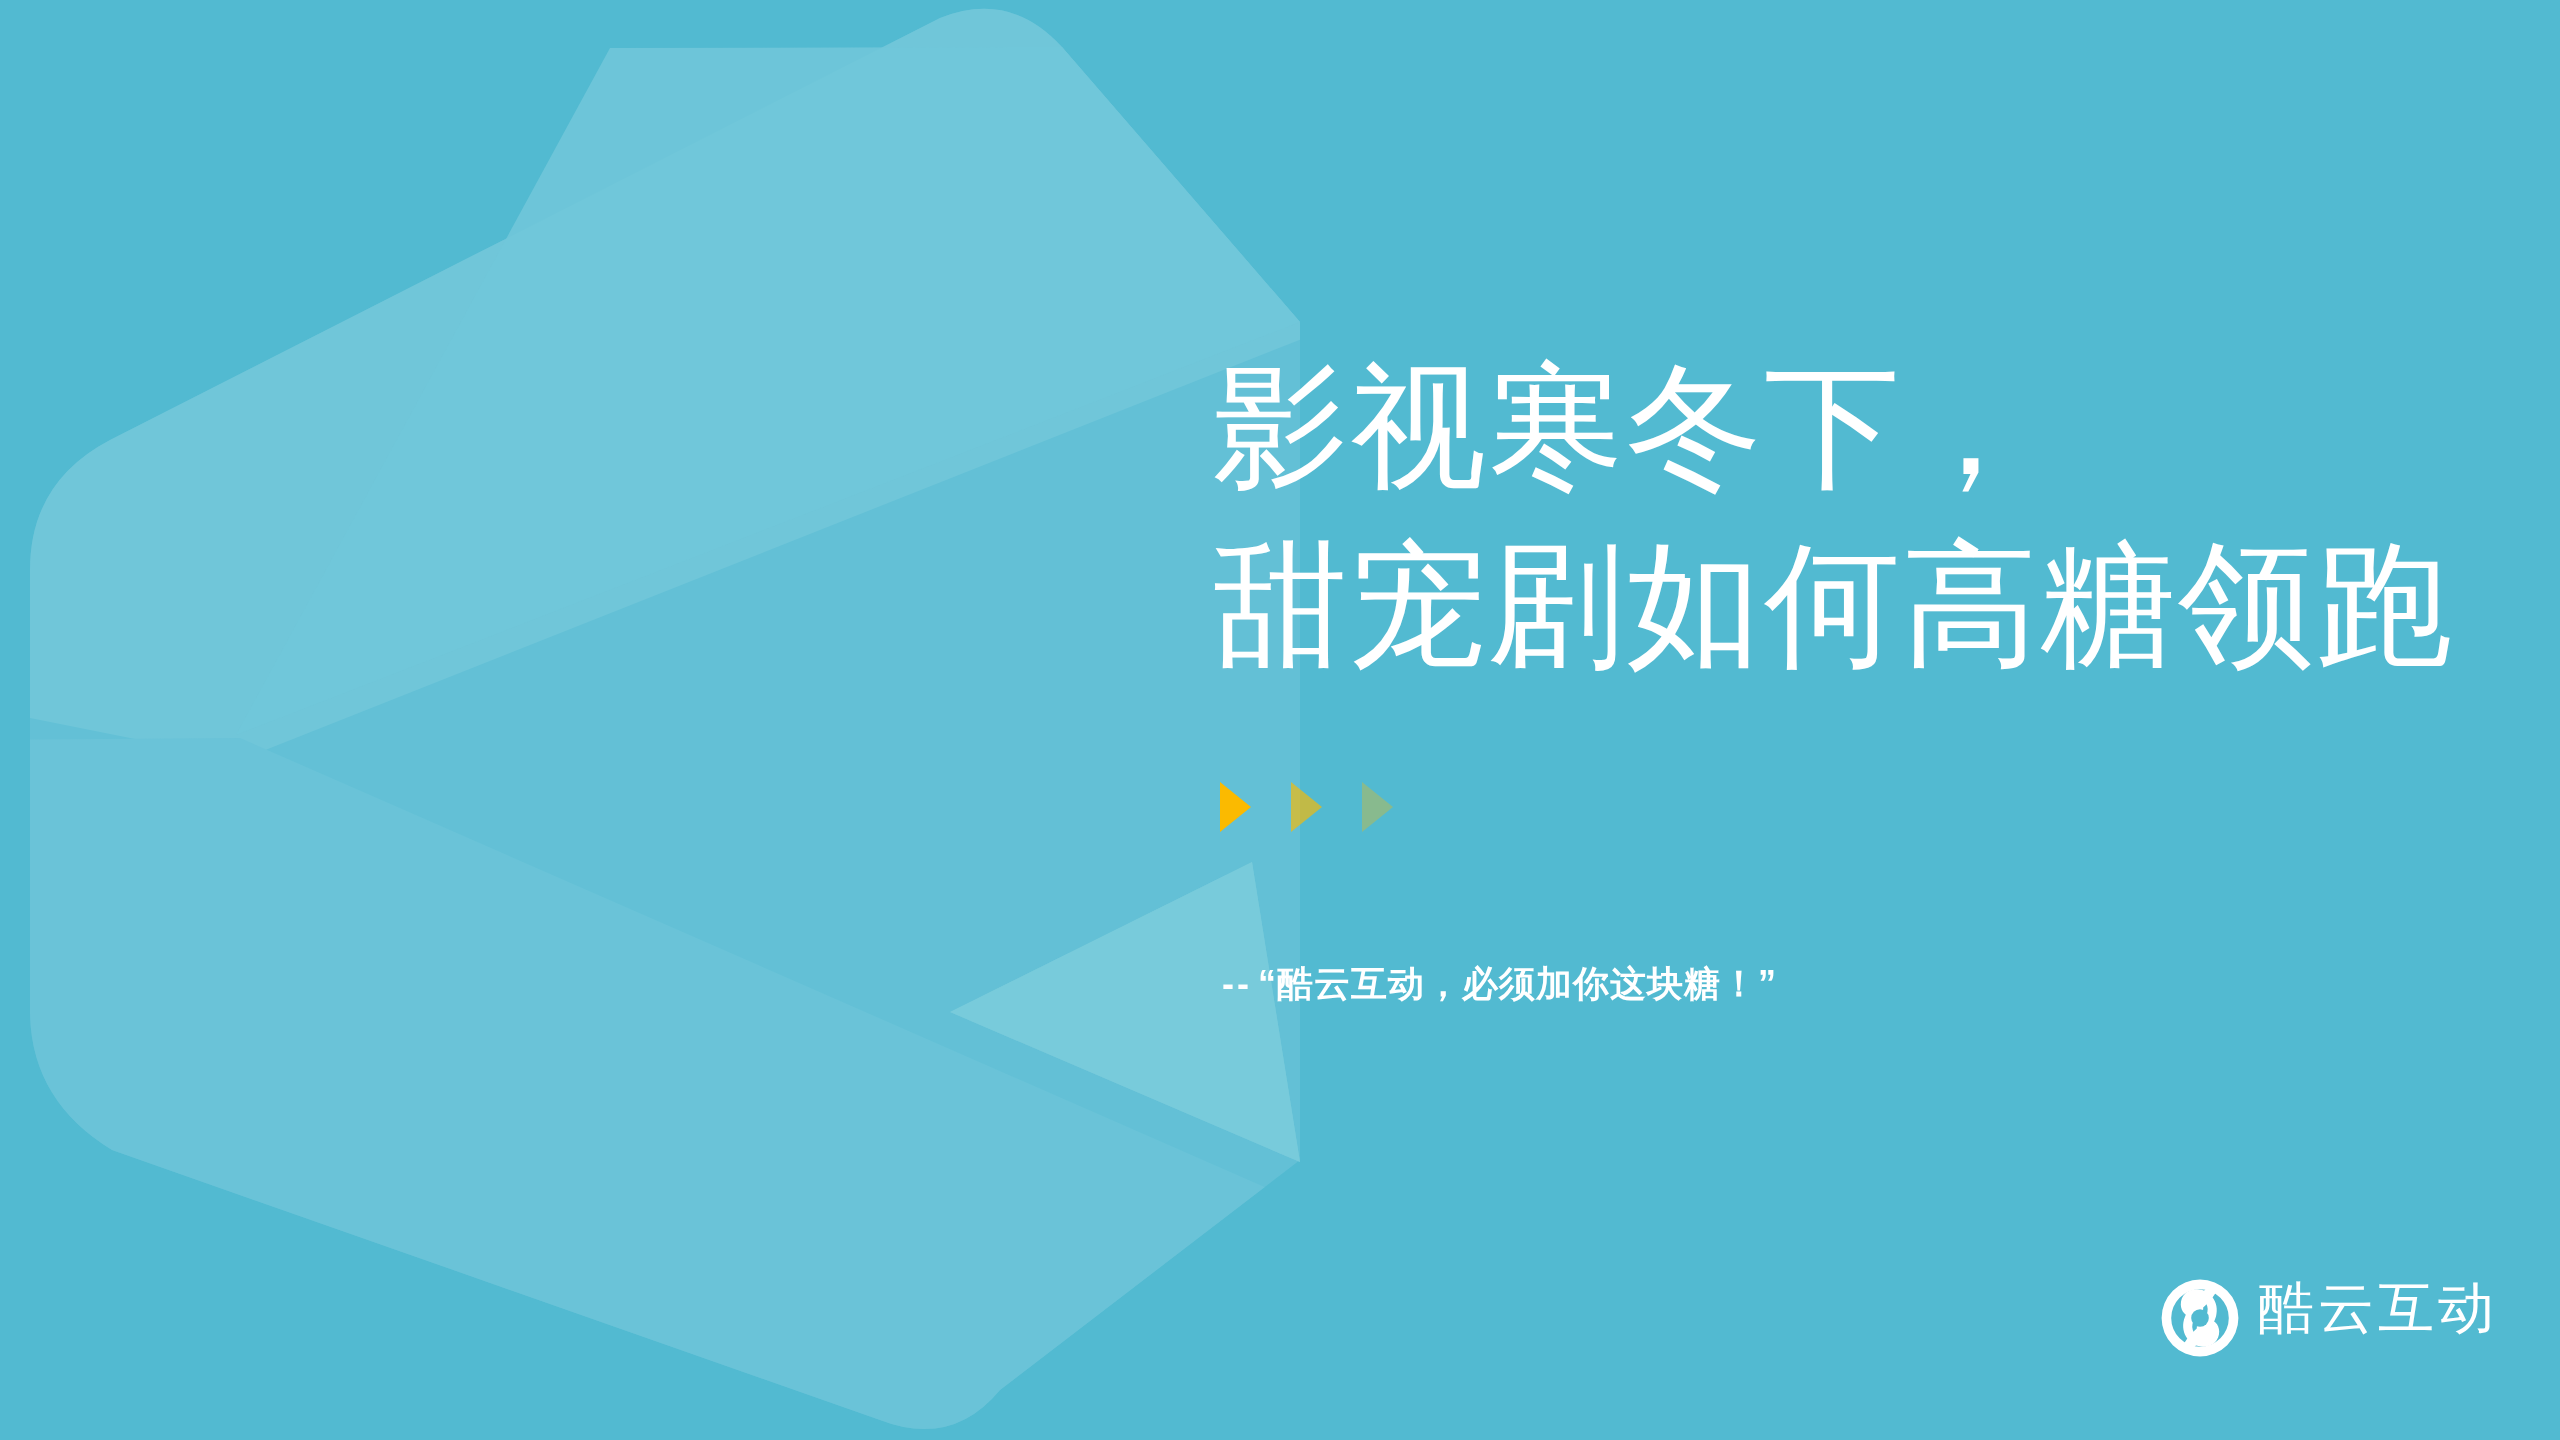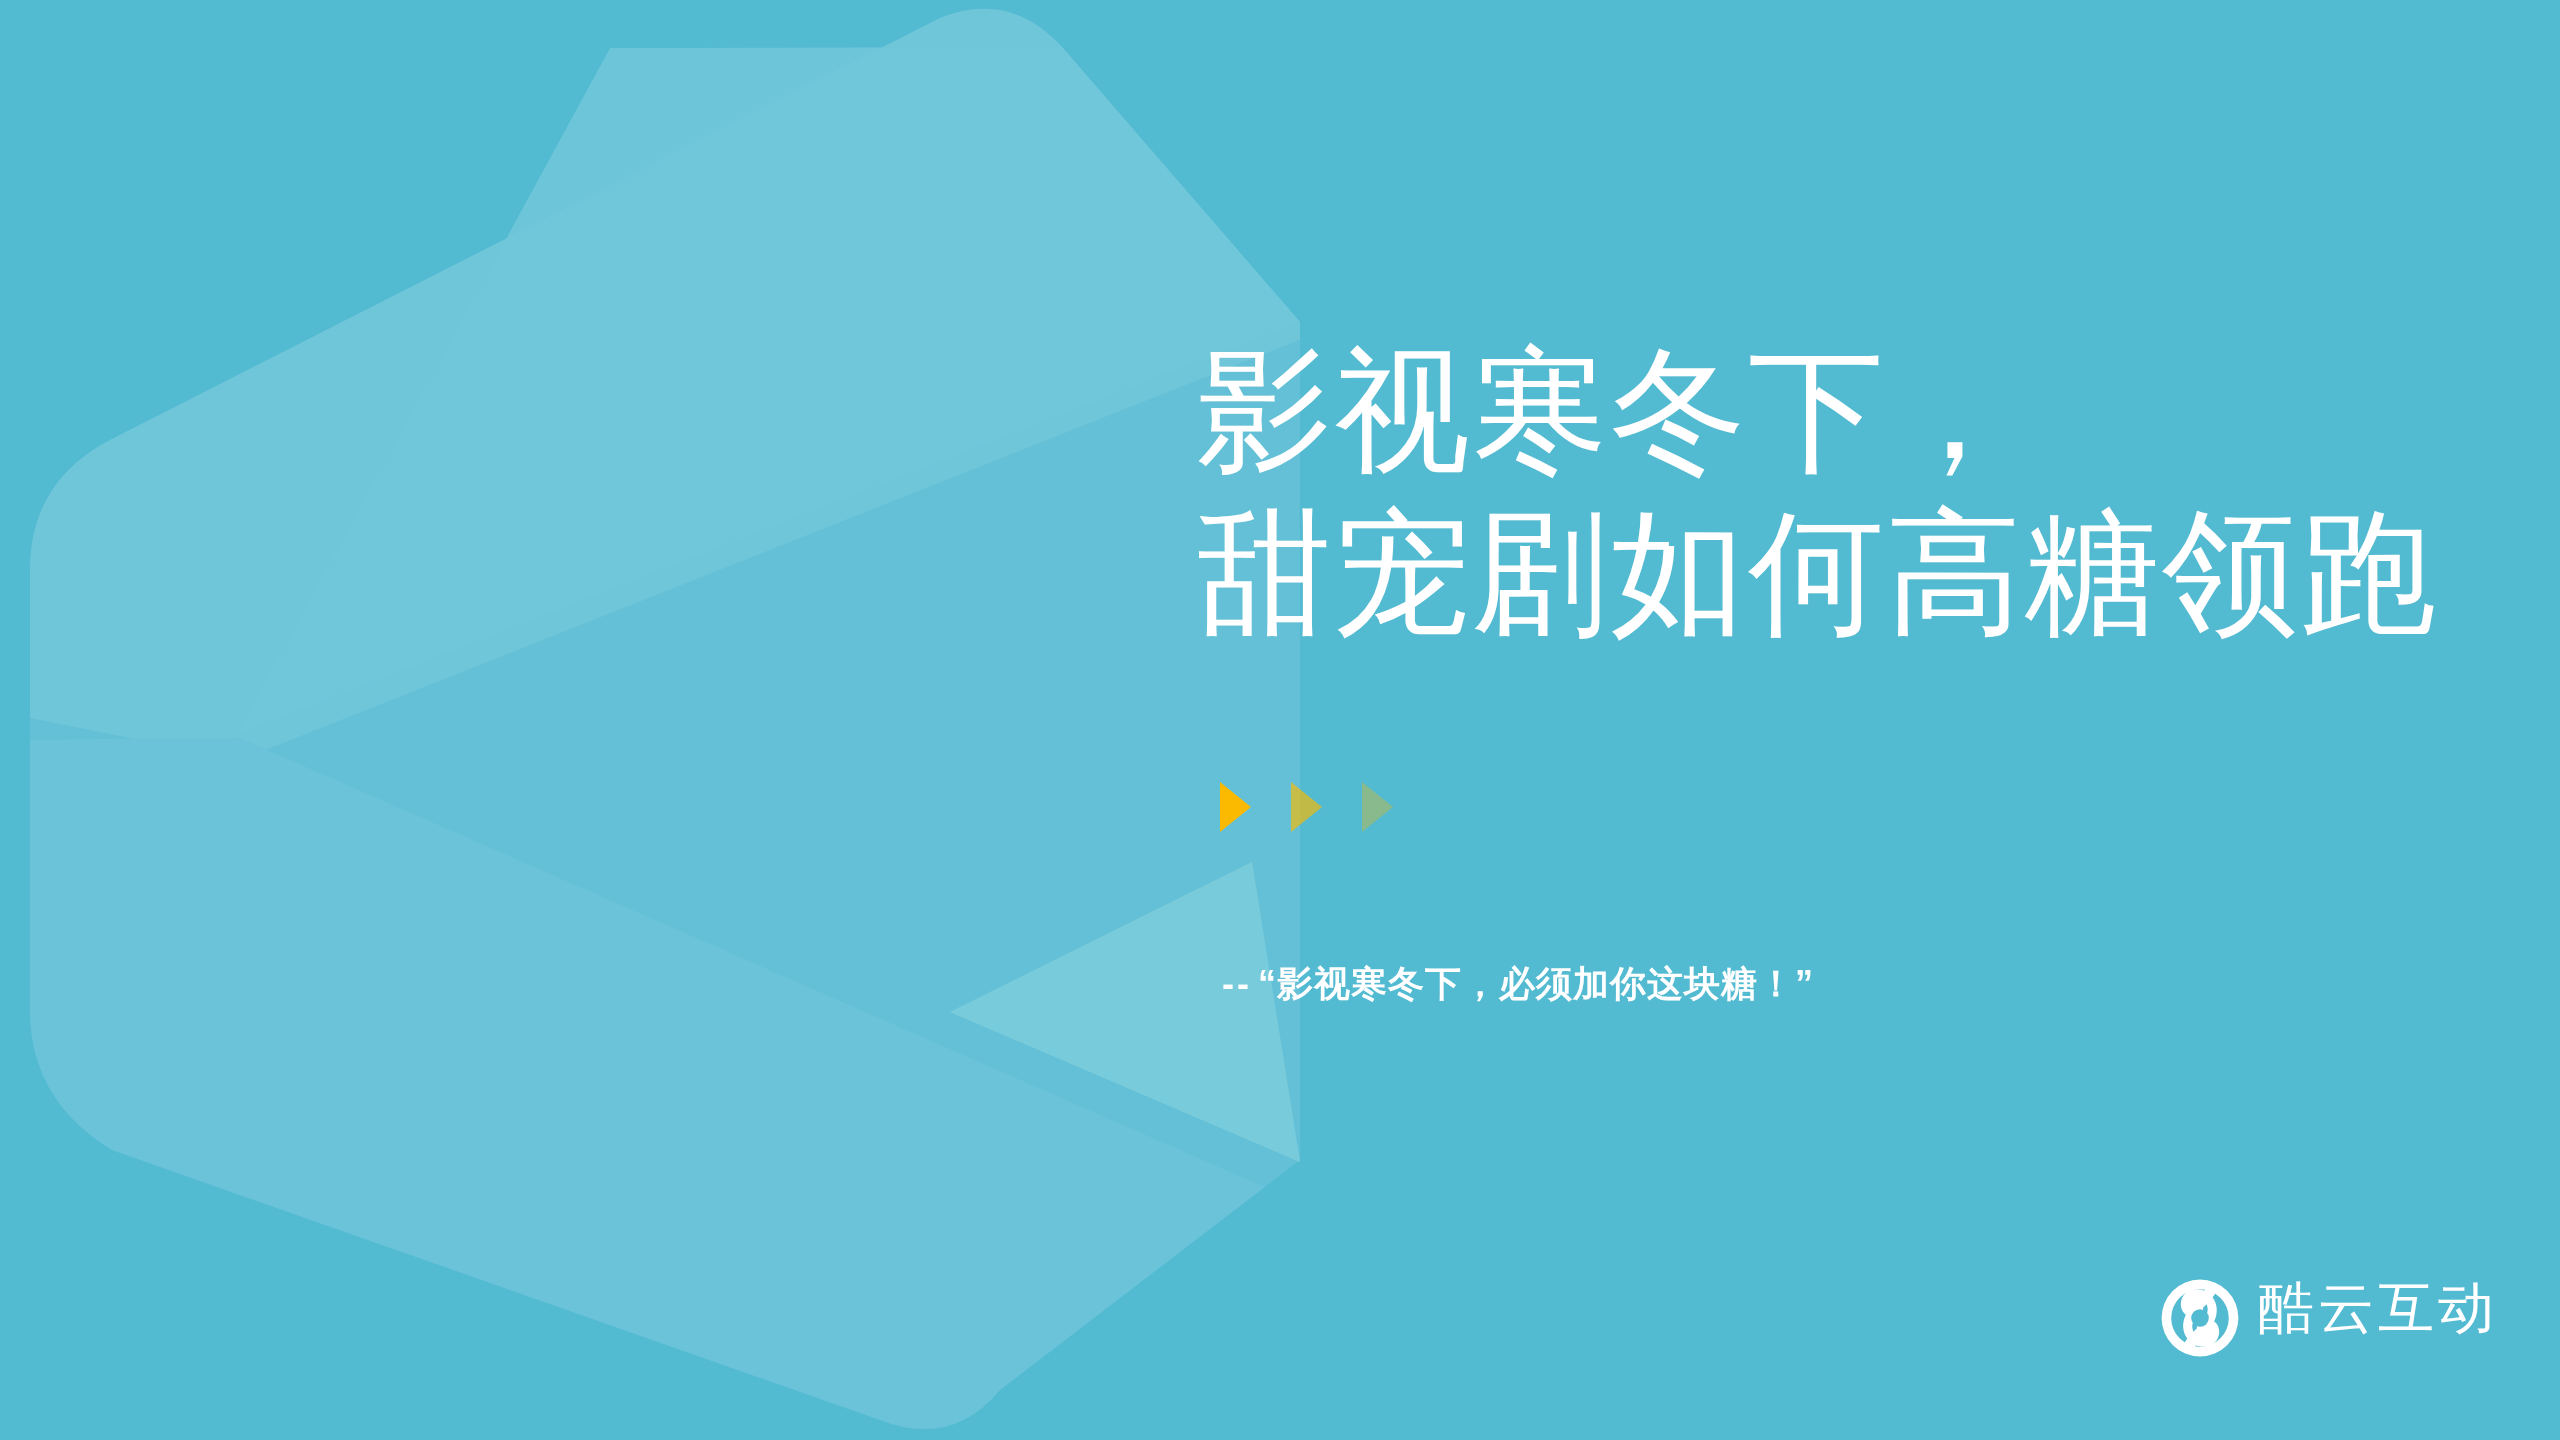--- a/index.html
+++ b/index.html
@@ -33,21 +33,21 @@
     top: 330px;
     width: 1340px;
   }
   .title-line {
     color: #ffffff;
     font-size: 136px;
     line-height: 162px;
     letter-spacing: 2px;
     font-weight: 400;
     white-space: nowrap;
-    margin: 0;
+    margin: 16px;
   }
 
   
   #arrow-row {
     position: absolute;
     left: 1220px;
     top: 782px;
     display: flex;
     gap: 40px;
     align-items: center;
@@ -148,21 +148,21 @@
     <div class="title-line">甜宠剧如何高糖领跑</div>
   </div>
 
   <div id="arrow-row">
     <span class="tri tri-1"></span>
     <span class="tri tri-2"></span>
     <span class="tri tri-3"></span>
   </div>
 
   <div id="subtitle">
-    <span class="dash">--</span><span>“影视寒冬下，必须加你这块糖！”</span>
+    <span class="dash">--</span><span>“酷云互动，必须加你这块糖！”</span>
   </div>
 
   <div id="logo">
     <svg id="logo-mark" width="80" height="80" viewBox="0 0 100 100" xmlns="http://www.w3.org/2000/svg" aria-hidden="true">
 
       <path fill="#ffffff" d="M50 2 A48 48 0 1 0 50 98 A48 48 0 1 0 50 2 Z
                M50 14 A36 36 0 1 1 50 86 A36 36 0 1 1 50 14 Z"></path>
 
       <path fill="#ffffff" d="M62 8
                C 44 28 34 38 30 52

